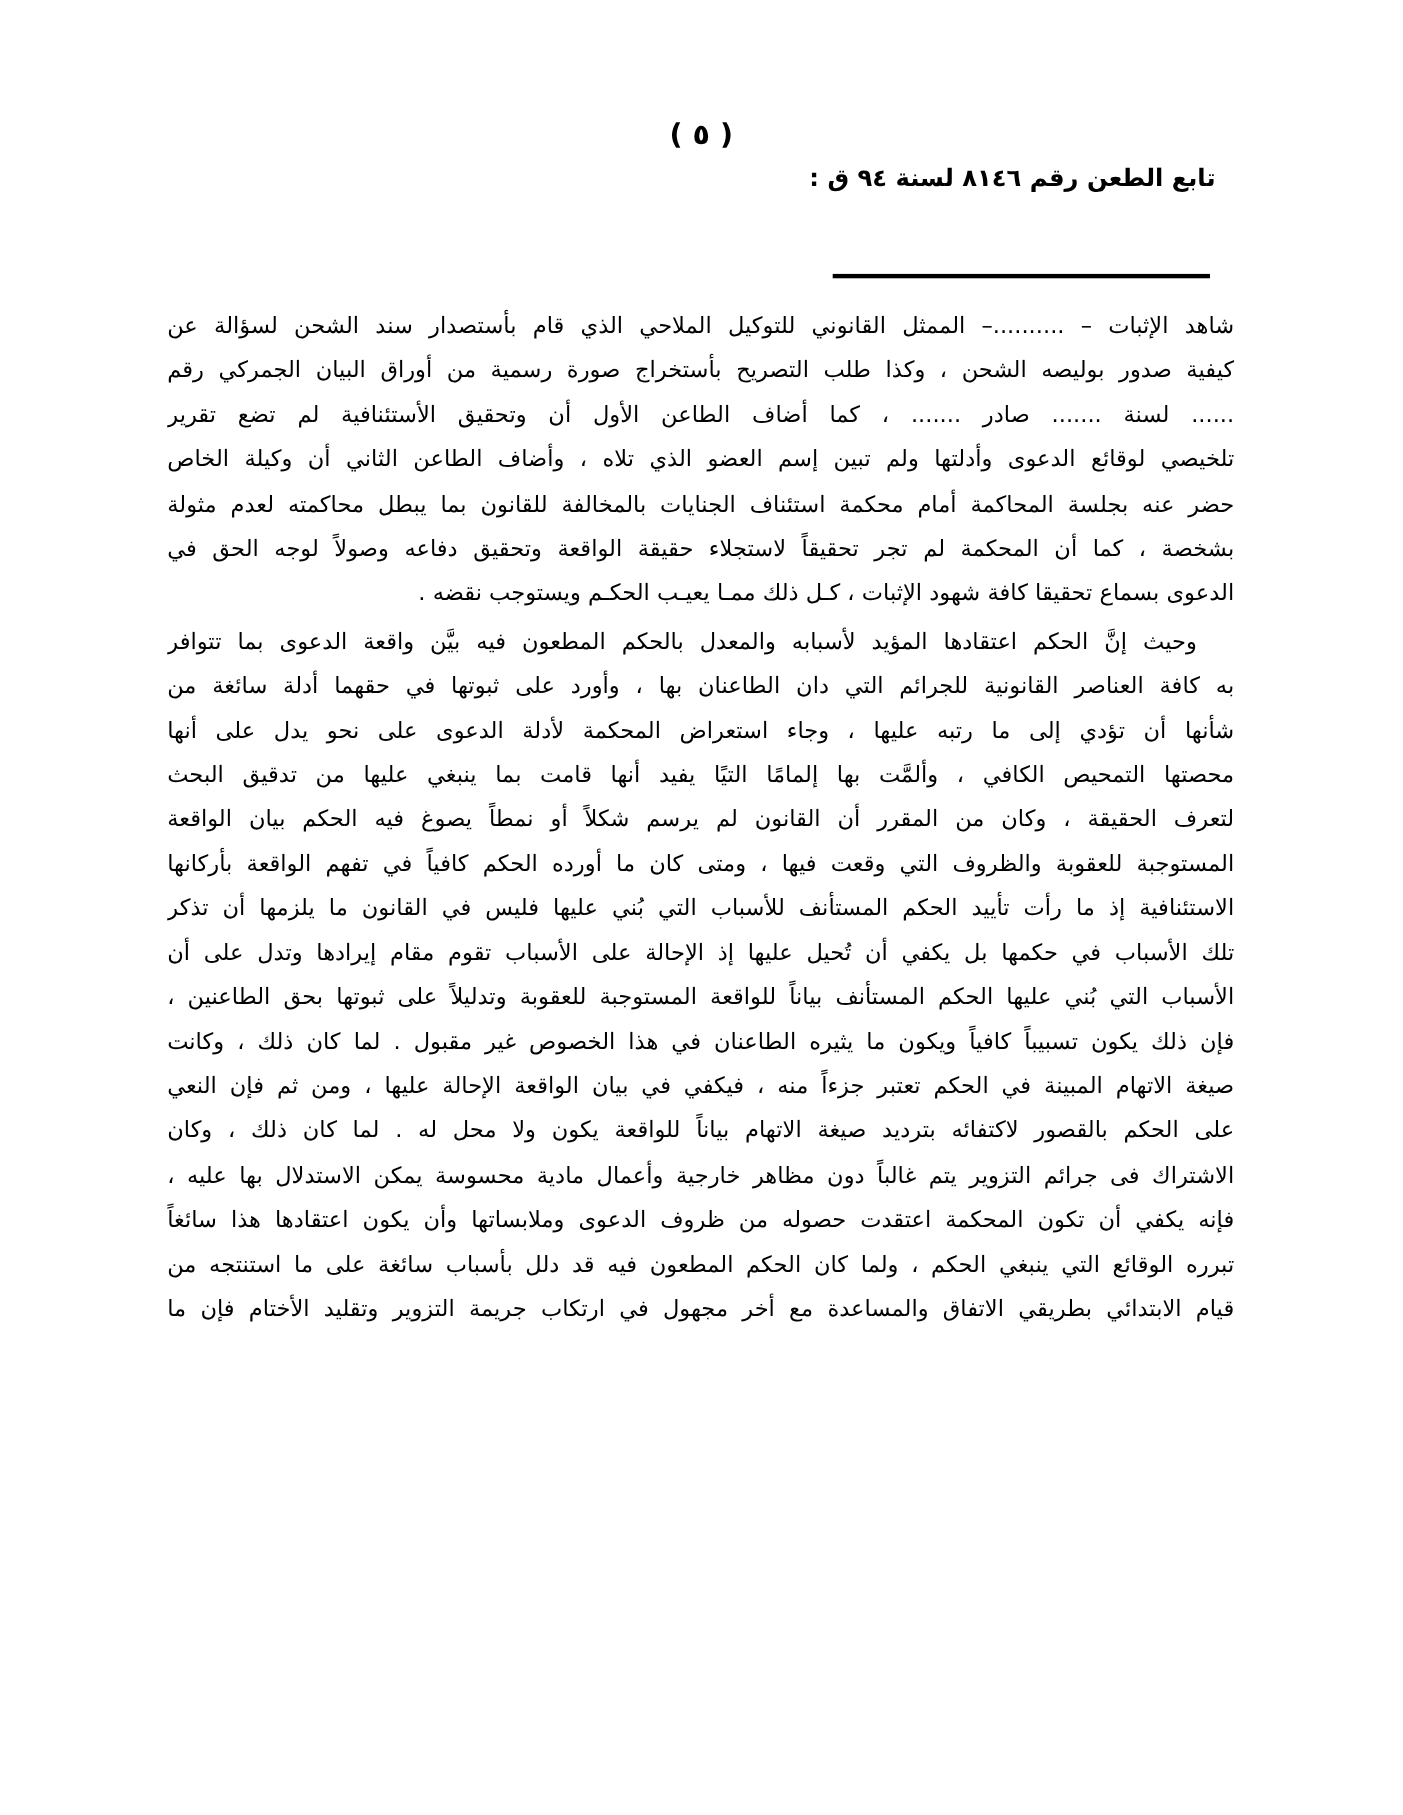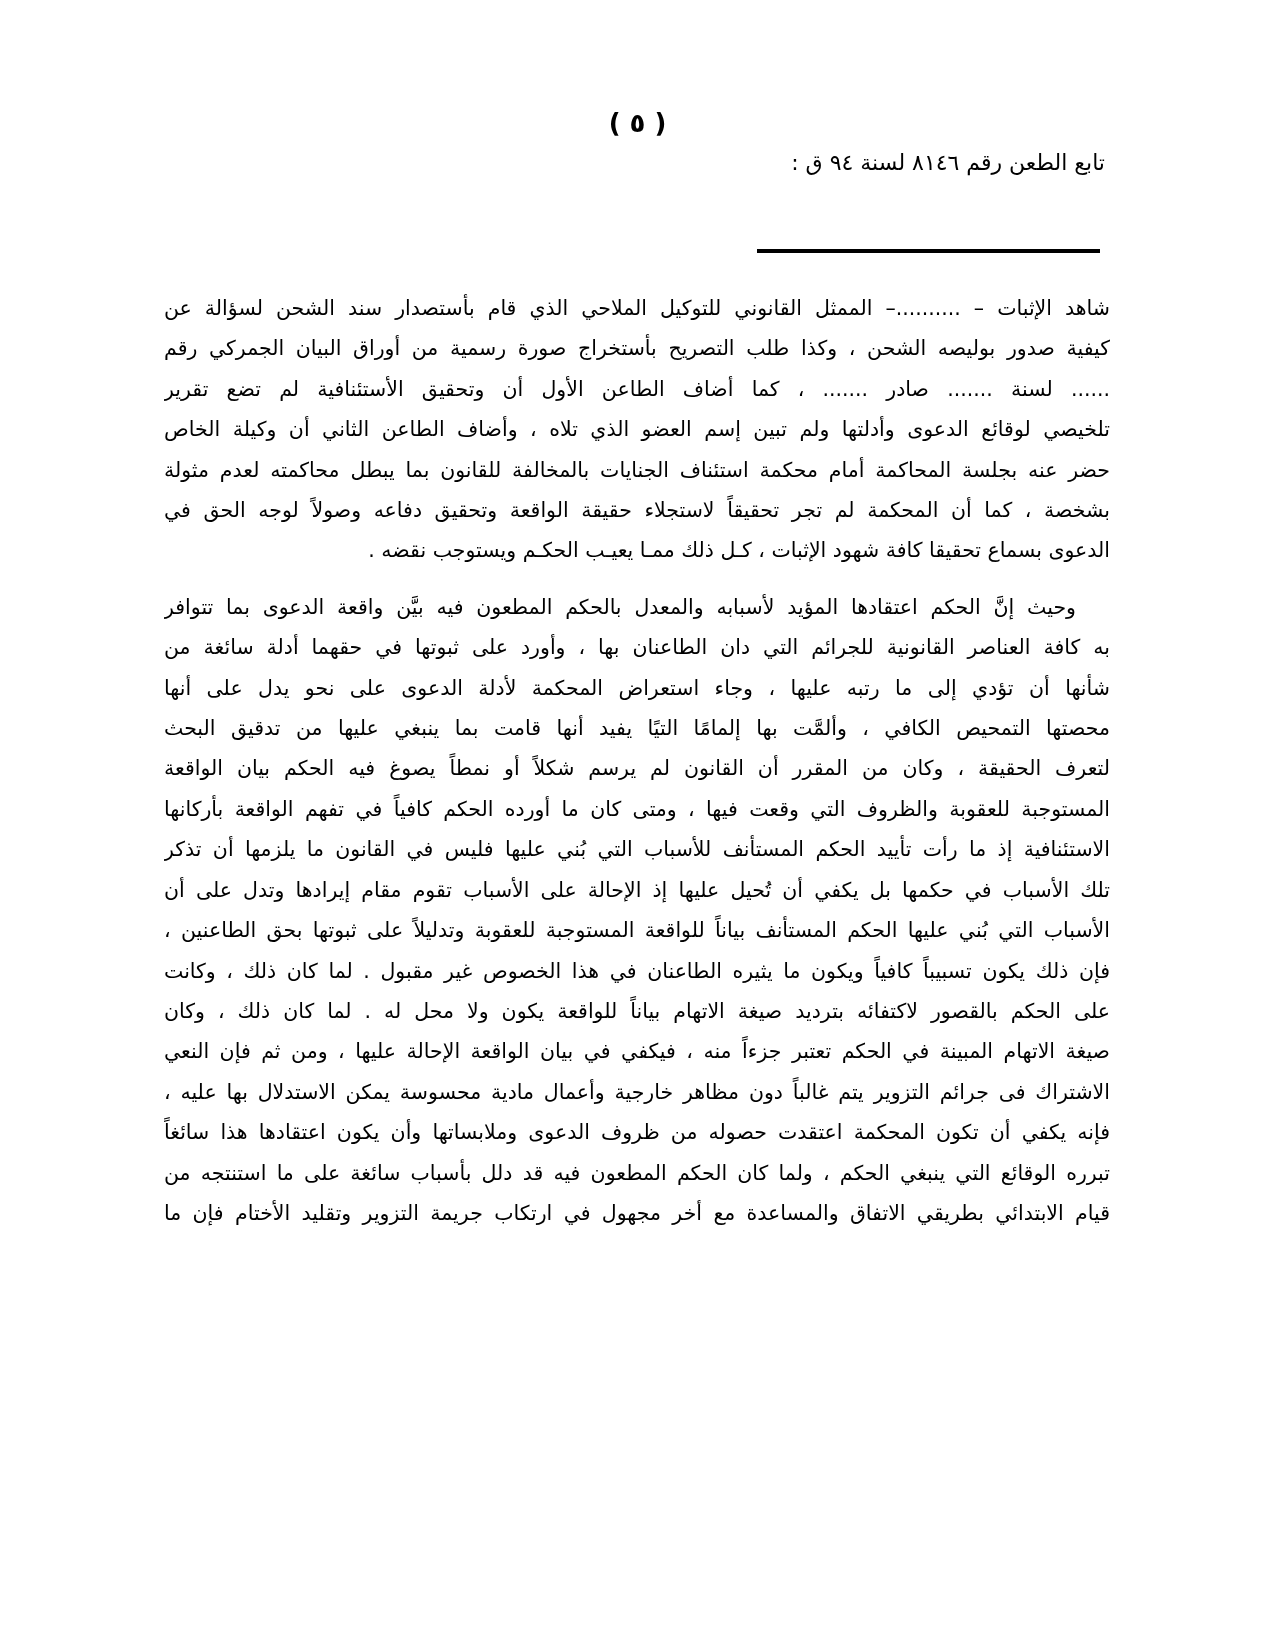--- a/index.html
+++ b/index.html
@@ -23,21 +23,21 @@
       text-align: center;
       font-weight: bold;
       font-size: 26px;
       font-family: "DejaVu Sans", sans-serif;
     }
     .case-header {
       position: absolute;
       top: 150px;
       right: 170px;
       direction: rtl;
-      font-weight: normal;
+      font-weight: bold;
       font-size: 22px;
       font-family: "DejaVu Sans", sans-serif;
     }
     .header-rule {
       position: absolute;
       top: 249px;
       left: 757px;
       width: 343px;
       height: 4px;
       background: #000000;
@@ -48,21 +48,21 @@
       left: 148px;
       width: 978px;
       direction: rtl;
       text-align: justify;
       text-align-last: right;
       font-size: 20.5px;
       line-height: 40.4px;
       font-family: "DejaVu Sans", sans-serif;
     }
     .body-text p {
-      margin: 16px;
+      margin: 4px;
     }
     .line {
       display: block;
       text-align: justify;
       text-align-last: justify;
       white-space: nowrap;
       overflow: hidden;
     }
     .line.last {
       text-align-last: right;
@@ -91,20 +91,20 @@
     <span class="line" style="padding-right:34px;">وحيث إنَّ الحكم اعتقادها المؤيد لأسبابه والمعدل بالحكم المطعون فيه بيَّن واقعة الدعوى بما تتوافر</span>
     <span class="line">به كافة العناصر القانونية للجرائم التي دان الطاعنان بها ، وأورد على ثبوتها في حقهما أدلة سائغة من</span>
     <span class="line">شأنها أن تؤدي إلى ما رتبه عليها ، وجاء استعراض المحكمة لأدلة الدعوى على نحو يدل على أنها</span>
     <span class="line">محصتها التمحيص الكافي ، وألمَّت بها إلمامًا التيًا يفيد أنها قامت بما ينبغي عليها من تدقيق البحث</span>
     <span class="line">لتعرف الحقيقة ، وكان من المقرر أن القانون لم يرسم شكلاً أو نمطاً يصوغ فيه الحكم بيان الواقعة</span>
     <span class="line">المستوجبة للعقوبة والظروف التي وقعت فيها ، ومتى كان ما أورده الحكم كافياً في تفهم الواقعة بأركانها</span>
     <span class="line">الاستئنافية إذ ما رأت تأييد الحكم المستأنف للأسباب التي بُني عليها فليس في القانون ما يلزمها أن تذكر</span>
     <span class="line">تلك الأسباب في حكمها بل يكفي أن تُحيل عليها إذ الإحالة على الأسباب تقوم مقام إيرادها وتدل على أن</span>
     <span class="line">الأسباب التي بُني عليها الحكم المستأنف بياناً للواقعة المستوجبة للعقوبة وتدليلاً على ثبوتها بحق الطاعنين ،</span>
     <span class="line">فإن ذلك يكون تسبيباً كافياً ويكون ما يثيره الطاعنان في هذا الخصوص غير مقبول . لما كان ذلك ، وكانت</span>
+    <span class="line">صيغة الاتهام المبينة في الحكم تعتبر جزءاً منه ، فيكفي في بيان الواقعة الإحالة عليها ، ومن ثم فإن النعي</span>
     <span class="line">على الحكم بالقصور لاكتفائه بترديد صيغة الاتهام بياناً للواقعة يكون ولا محل له . لما كان ذلك ، وكان</span>
-    <span class="line">صيغة الاتهام المبينة في الحكم تعتبر جزءاً منه ، فيكفي في بيان الواقعة الإحالة عليها ، ومن ثم فإن النعي</span>
     <span class="line">الاشتراك فى جرائم التزوير يتم غالباً دون مظاهر خارجية وأعمال مادية محسوسة يمكن الاستدلال بها عليه ،</span>
     <span class="line">فإنه يكفي أن تكون المحكمة اعتقدت حصوله من ظروف الدعوى وملابساتها وأن يكون اعتقادها هذا سائغاً</span>
     <span class="line">تبرره الوقائع التي ينبغي الحكم ، ولما كان الحكم المطعون فيه قد دلل بأسباب سائغة على ما استنتجه من</span>
     <span class="line">قيام الابتدائي بطريقي الاتفاق والمساعدة مع أخر مجهول في ارتكاب جريمة التزوير وتقليد الأختام فإن ما</span>
   </p>
 </div>
 
 </body></html>

